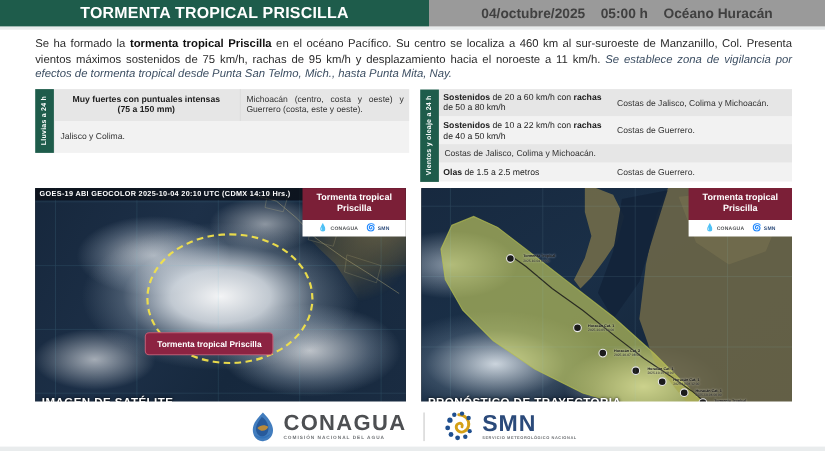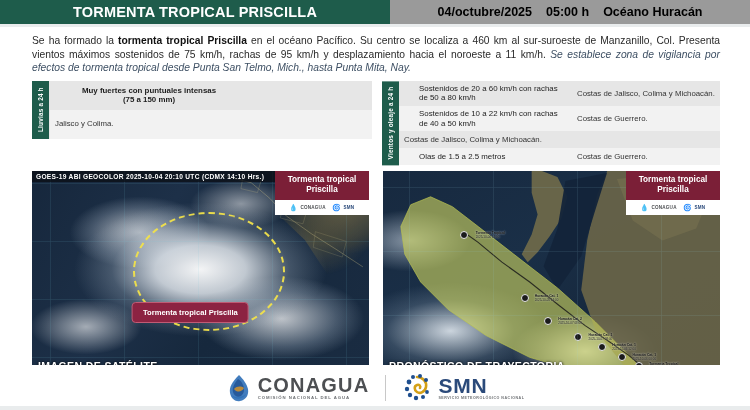--- a/index.html
+++ b/index.html
@@ -14,21 +14,21 @@
   
   .header{display:flex;height:24px;width:750px;}
   .header-title{
     background:#1e5c4b;color:#ffffff;
     flex:0 0 390px;
     display:flex;align-items:center;justify-content:center;
     font-size:14.5px;font-weight:bold;letter-spacing:.2px;
     white-space:nowrap;
   }
   .header-meta{
-    background:#9a9a9a;color:#000000;flex:1;
+    background:#9a9a9a;color:#404040;flex:1;
     display:flex;align-items:center;justify-content:center;gap:14px;
     font-size:12.5px;font-weight:bold;
   }
   .header-rule{height:3px;background:#e9eced;width:750px;}
 
   
   .intro{
     padding:7px 30px 2px 32px;
     color:#2a2a2a;font-size:10.3px;line-height:13.6px;text-align:justify;
   }
@@ -52,38 +52,38 @@
     writing-mode:vertical-rl;transform:rotate(180deg);
     letter-spacing:.2px;
     padding:2px 0;
   }
   .rows{flex:1;display:flex;flex-direction:column;}
   .row{display:flex;min-height:20px;}
   .row.odd{background:#e6e6e6;}
   .row.even{background:#f2f2f2;}
   .cell-a{
     flex:0 0 auto;
-    padding:3px 5px 3px 20px;
+    padding:3px 5px 3px 4px;
     font-size:7.9px;line-height:9.6px;color:#1d1d1d;
     display:flex;flex-direction:column;justify-content:center;
   }
   .cell-b{
     flex:1;padding:3px 5px;
     font-size:7.8px;line-height:9.6px;color:#333;
     display:flex;align-items:center;
     text-align:justify;
   }
   
   .tbl-left .cell-a{flex:0 0 160px;text-align:center;align-items:center;font-weight:bold;}
   .tbl-left .row{min-height:29px;}
   .tbl-left .cell-b{border-left:1px solid rgba(0,0,0,.04);}
   
   .tbl-right .cell-a{flex:0 0 148px;}
   .tbl-right .row{min-height:17px;}
-  .tbl-right .cell-a b{font-weight:normal;}
+  .tbl-right .cell-a b{font-weight:bold;}
 
   
   .panels{display:flex;gap:14px;padding:6px 30px 0 32px;}
   .panel{position:relative;flex:1;height:205px;overflow:hidden;background:#0a1018;}
 
   
   .sat{
     position:absolute;inset:0;
     background:
       radial-gradient(ellipse 48% 42% at 50% 48%, rgba(255,255,255,.95) 0%, rgba(235,240,245,.8) 28%, rgba(150,165,180,.35) 55%, rgba(20,35,55,0) 78%),
@@ -220,20 +220,21 @@
   <div class="tables">
 
     <div class="tbl tbl-left">
       <div class="vbar">Lluvias a 24 h</div>
       <div class="rows">
         <div class="row odd">
           <div class="cell-a">
             <span>Muy fuertes con puntuales intensas</span>
             <span>(75 a 150 mm)</span>
           </div>
+          <div class="cell-b">Michoacán (centro, costa y oeste) y Guerrero (costa, este y oeste).</div>
         </div>
         <div class="row even">
           <div class="cell-b">Jalisco y Colima.</div>
         </div>
       </div>
     </div>
 
     <div class="tbl tbl-right">
       <div class="vbar">Vientos y oleaje a 24 h</div>
       <div class="rows">

